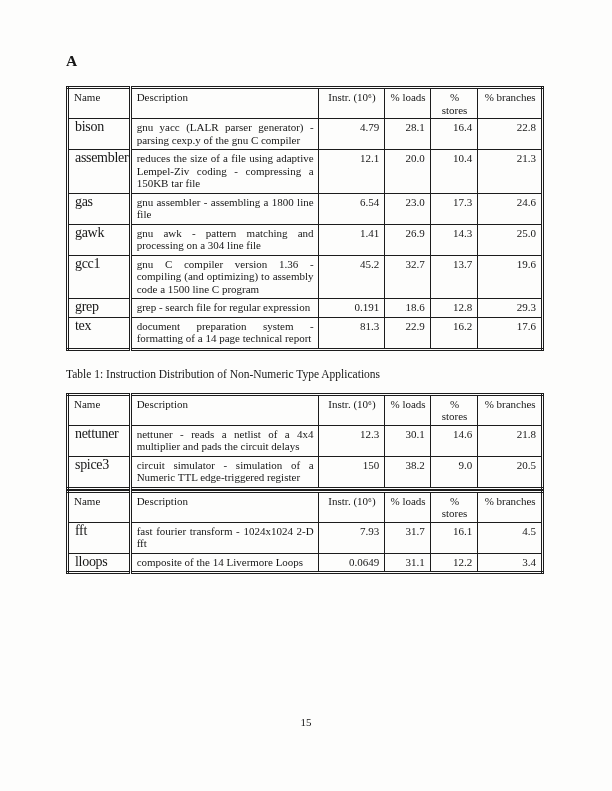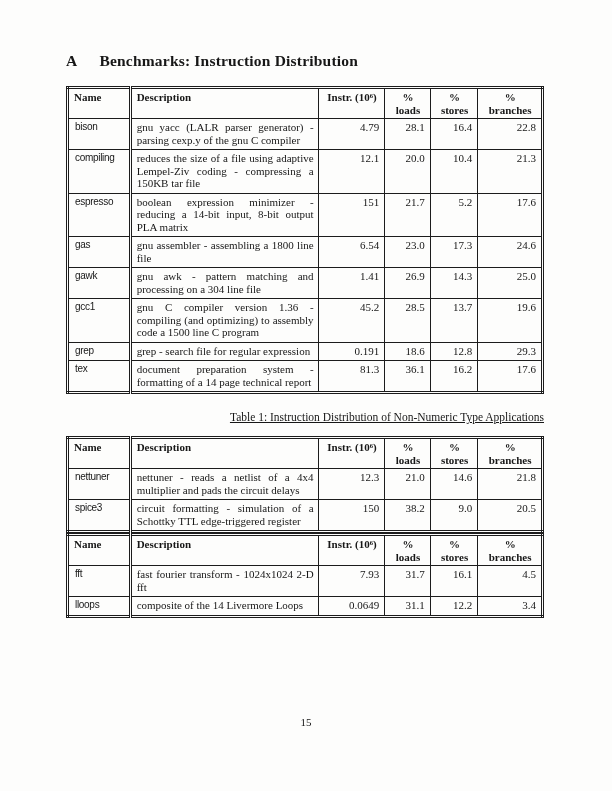--- a/index.html
+++ b/index.html
@@ -35,40 +35,40 @@
     border: 3px double #1c1c1c;
     font-size: 11px;
     line-height: 12.5px;
   }
   table.bench th, table.bench td {
     border: 1px solid #1c1c1c;
     vertical-align: top;
     padding: 2px 4px 3px 5px;
   }
   table.bench th {
-    font-weight: bold;
+    font-weight: normal;
     text-align: left;
     padding-top: 2px;
     padding-bottom: 2px;
     margin-top: 20px;
   }
   
   table.bench th.col-name, table.bench td.col-name {
     border-right: 3px double #1c1c1c;
   }
   col.c-name        { width: 62px; }
   col.c-description { width: 186px; }
   col.c-instr       { width: 66px; }
   col.c-loads       { width: 45px; }
   col.c-stores      { width: 47px; }
   col.c-branches    { width: 64px; }
 
   table.bench td.col-name {
-    font-family: Liberation Sans, sans-serif;
-    font-size: 10px;
+    font-family: Liberation Serif, serif;
+    font-size: 14px;
     letter-spacing: -0.3px;
     padding-left: 6px;
   }
   table.bench td.col-description {
     text-align: justify;
   }
   table.bench td.col-instr,
   table.bench td.col-loads,
   table.bench td.col-stores,
   table.bench td.col-branches {
@@ -77,24 +77,23 @@
   }
   table.bench th.col-instr,
   table.bench th.col-loads,
   table.bench th.col-stores,
   table.bench th.col-branches {
     text-align: center;
   }
 
   .tbl-caption {
     width: 478px;
-    text-align: right;
+    text-align: left;
     font-size: 11.5px;
     margin: 17px 0 13px 0;
-    text-decoration: underline;
   }
 
   .table-block { margin-bottom: 0; }
 
   .page-number {
     position: absolute;
     top: 716px;
     left: 0;
     width: 612px;
     text-align: center;
@@ -102,21 +101,20 @@
   }
 </style>
 </head>
 <body>
 
 <div class="page">
   <div class="content">
 
     <div class="section-heading">
       <span class="letter">A</span>
-      <span>Benchmarks: Instruction Distribution</span>
     </div>
 
     <div class="table-block">
       <table class="bench">
         <colgroup>
           <col class="c-name">
             <col class="c-description">
             <col class="c-instr">
           <col class="c-loads">
             <col class="c-stores">
@@ -135,34 +133,26 @@
         <tbody>
             <tr>
               <td class="col-name">bison</td>
               <td class="col-description">gnu yacc (LALR parser generator) - parsing cexp.y of the gnu C compiler</td>
               <td class="col-instr">4.79</td>
               <td class="col-loads">28.1</td>
               <td class="col-stores">16.4</td>
               <td class="col-branches">22.8</td>
             </tr>
             <tr>
-              <td class="col-name">compiling</td>
+              <td class="col-name">assembler</td>
               <td class="col-description">reduces the size of a file using adaptive Lempel-Ziv coding - compressing a 150KB tar file</td>
               <td class="col-instr">12.1</td>
               <td class="col-loads">20.0</td>
               <td class="col-stores">10.4</td>
               <td class="col-branches">21.3</td>
-            </tr>
-            <tr>
-              <td class="col-name">espresso</td>
-              <td class="col-description">boolean expression minimizer - reducing a 14-bit input, 8-bit output PLA matrix</td>
-              <td class="col-instr">151</td>
-              <td class="col-loads">21.7</td>
-              <td class="col-stores">5.2</td>
-              <td class="col-branches">17.6</td>
             </tr>
             <tr>
               <td class="col-name">gas</td>
               <td class="col-description">gnu assembler - assembling a 1800 line file</td>
               <td class="col-instr">6.54</td>
               <td class="col-loads">23.0</td>
               <td class="col-stores">17.3</td>
               <td class="col-branches">24.6</td>
             </tr>
             <tr>
@@ -170,37 +160,37 @@
               <td class="col-description">gnu awk - pattern matching and processing on a 304 line file</td>
               <td class="col-instr">1.41</td>
               <td class="col-loads">26.9</td>
               <td class="col-stores">14.3</td>
               <td class="col-branches">25.0</td>
             </tr>
             <tr>
               <td class="col-name">gcc1</td>
               <td class="col-description">gnu C compiler version 1.36 - compiling (and optimizing) to assembly code a 1500 line C program</td>
               <td class="col-instr">45.2</td>
-              <td class="col-loads">28.5</td>
+              <td class="col-loads">32.7</td>
               <td class="col-stores">13.7</td>
               <td class="col-branches">19.6</td>
             </tr>
             <tr>
               <td class="col-name">grep</td>
               <td class="col-description">grep - search file for regular expression</td>
               <td class="col-instr">0.191</td>
               <td class="col-loads">18.6</td>
               <td class="col-stores">12.8</td>
               <td class="col-branches">29.3</td>
             </tr>
             <tr>
               <td class="col-name">tex</td>
               <td class="col-description">document preparation system - formatting of a 14 page technical report</td>
               <td class="col-instr">81.3</td>
-              <td class="col-loads">36.1</td>
+              <td class="col-loads">22.9</td>
               <td class="col-stores">16.2</td>
               <td class="col-branches">17.6</td>
             </tr>
           </tbody>
       </table>
       <div class="tbl-caption">Table 1: Instruction Distribution of Non-Numeric Type Applications</div>
     </div>
 
     <div class="table-block">
       <table class="bench">
@@ -220,27 +210,27 @@
               <th class="col-loads">% loads</th>
               <th class="col-stores">% stores</th>
               <th class="col-branches">% branches</th>
             </tr>
           </thead>
         <tbody>
             <tr>
               <td class="col-name">nettuner</td>
               <td class="col-description">nettuner - reads a netlist of a 4x4 multiplier and pads the circuit delays</td>
               <td class="col-instr">12.3</td>
-              <td class="col-loads">21.0</td>
+              <td class="col-loads">30.1</td>
               <td class="col-stores">14.6</td>
               <td class="col-branches">21.8</td>
             </tr>
             <tr>
               <td class="col-name">spice3</td>
-              <td class="col-description">circuit formatting - simulation of a Schottky TTL edge-triggered register</td>
+              <td class="col-description">circuit simulator - simulation of a Numeric TTL edge-triggered register</td>
               <td class="col-instr">150</td>
               <td class="col-loads">38.2</td>
               <td class="col-stores">9.0</td>
               <td class="col-branches">20.5</td>
             </tr>
           </tbody>
       </table>
     </div>
 
     <div class="table-block">

